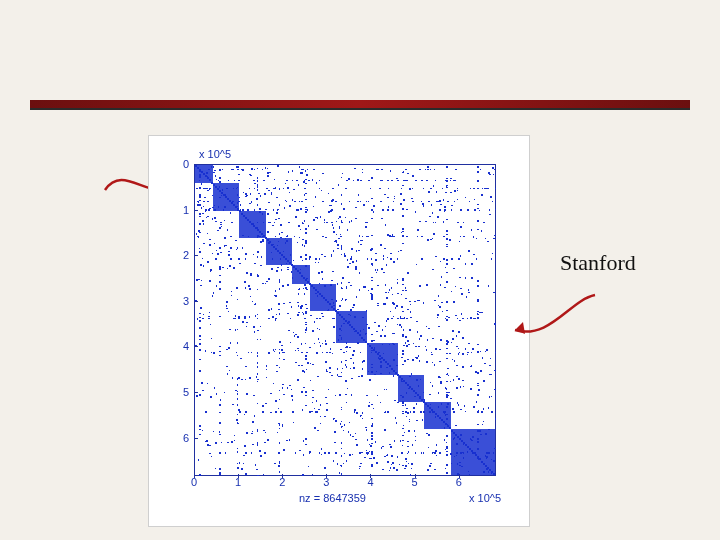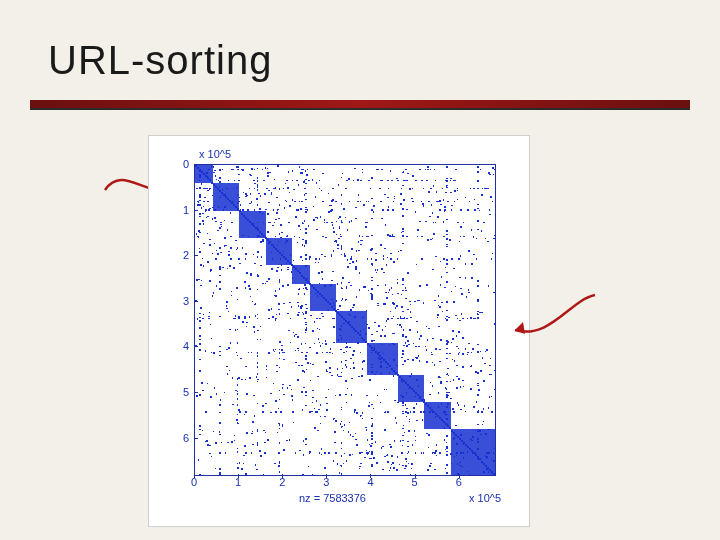--- a/index.html
+++ b/index.html
@@ -120,21 +120,20 @@
   .arrow {
     position: absolute;
     pointer-events: none;
   }
 </style>
 </head>
 <body>
 
 <div class="slide">
 
-  <div class="title">URL-sorting</div>
   <div class="rule"></div>
 
 
   <svg class="arrow" style="top:155px; left:100px; width:90px; height:60px;" viewBox="0 0 90 60">
     <path d="M5 35 C 25 5, 55 55, 80 25" stroke="#b01818" stroke-width="2.5" fill="none"></path>
     <path d="M80 25 l -10 -2 l 6 10 z" fill="#b01818"></path>
   </svg>
 
   <div class="chart-wrap">
     <div class="exp-top">x 10^5</div>
@@ -2161,21 +2160,21 @@
         <div class="dot" style="left: 85.4743px; top: 59.1684px;"></div>
         <div class="dot" style="left: 233.11px; top: 269px;"></div>
         <div class="dot" style="left: 86.5261px; top: 260.345px;"></div>
         <div class="dot" style="left: 82.4212px; top: 43.9373px;"></div>
         <div class="dot" style="left: 6.84999px; top: 264.809px;"></div>
       </div>
 
     <div id="yticks"></div>
     <div id="xticks"></div>
 
-    <div class="nz-label">nz = 7583376</div>
+    <div class="nz-label">nz = 8647359</div>
     <div class="exp-bottom-right">x 10^5</div>
   <div class="ytick" style="top: 22px;">0</div>
       <div class="tick-mark-y" style="top: 28px;"></div>
       <div class="ytick" style="top: 67.5882px;">1</div>
       <div class="tick-mark-y" style="top: 73.5882px;"></div>
       <div class="ytick" style="top: 113.176px;">2</div>
       <div class="tick-mark-y" style="top: 119.176px;"></div>
       <div class="ytick" style="top: 158.765px;">3</div>
       <div class="tick-mark-y" style="top: 164.765px;"></div>
       <div class="ytick" style="top: 204.353px;">4</div>
@@ -2193,19 +2192,20 @@
       <div class="xtick" style="left: 167.353px;">3</div>
       <div class="tick-mark-x" style="left: 177.353px;"></div>
       <div class="xtick" style="left: 211.471px;">4</div>
       <div class="tick-mark-x" style="left: 221.471px;"></div>
       <div class="xtick" style="left: 255.588px;">5</div>
       <div class="tick-mark-x" style="left: 265.588px;"></div>
       <div class="xtick" style="left: 299.706px;">6</div>
       <div class="tick-mark-x" style="left: 309.706px;"></div>
     </div>
 
+  <div class="label-right">Stanford</div>
 
   <svg class="arrow" style="top:290px; left:500px; width:100px; height:60px;" viewBox="0 0 100 60">
     <path d="M95 5 C 70 10, 50 50, 15 40" stroke="#b01818" stroke-width="2.5" fill="none"></path>
     <path d="M15 40 l 8 -8 l 2 12 z" fill="#b01818"></path>
   </svg>
 
 </div>
 
 </body></html>

